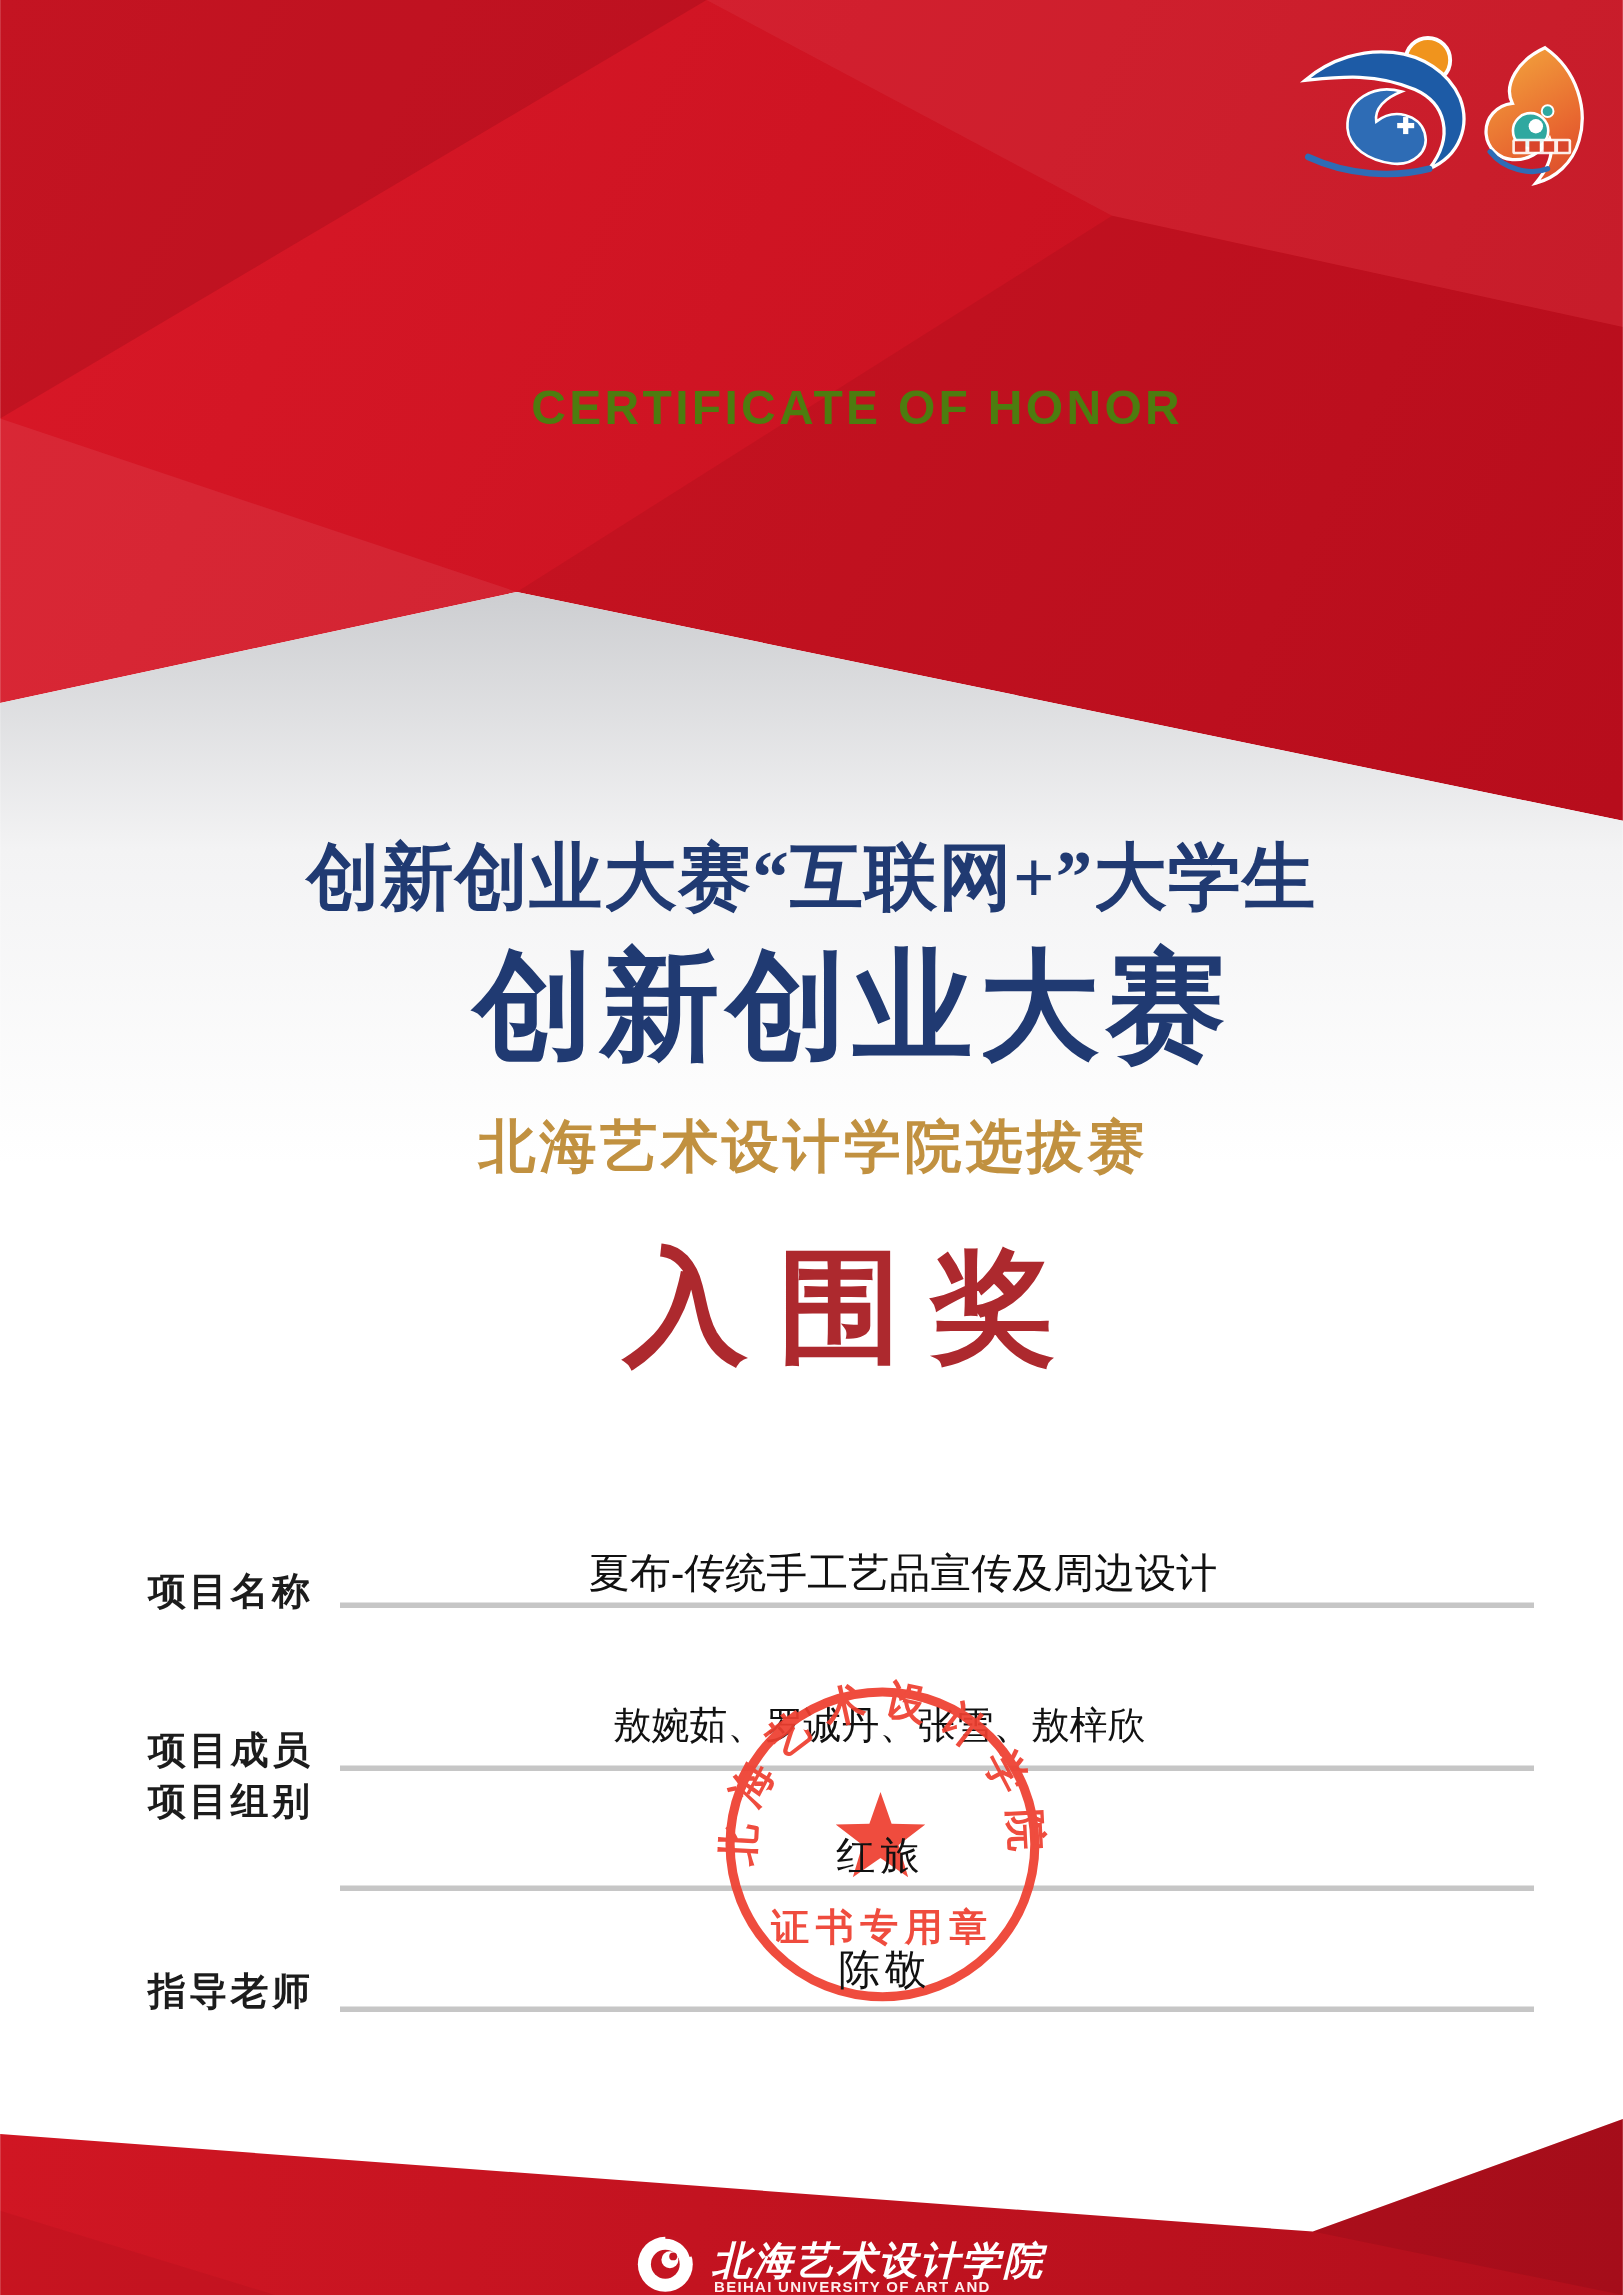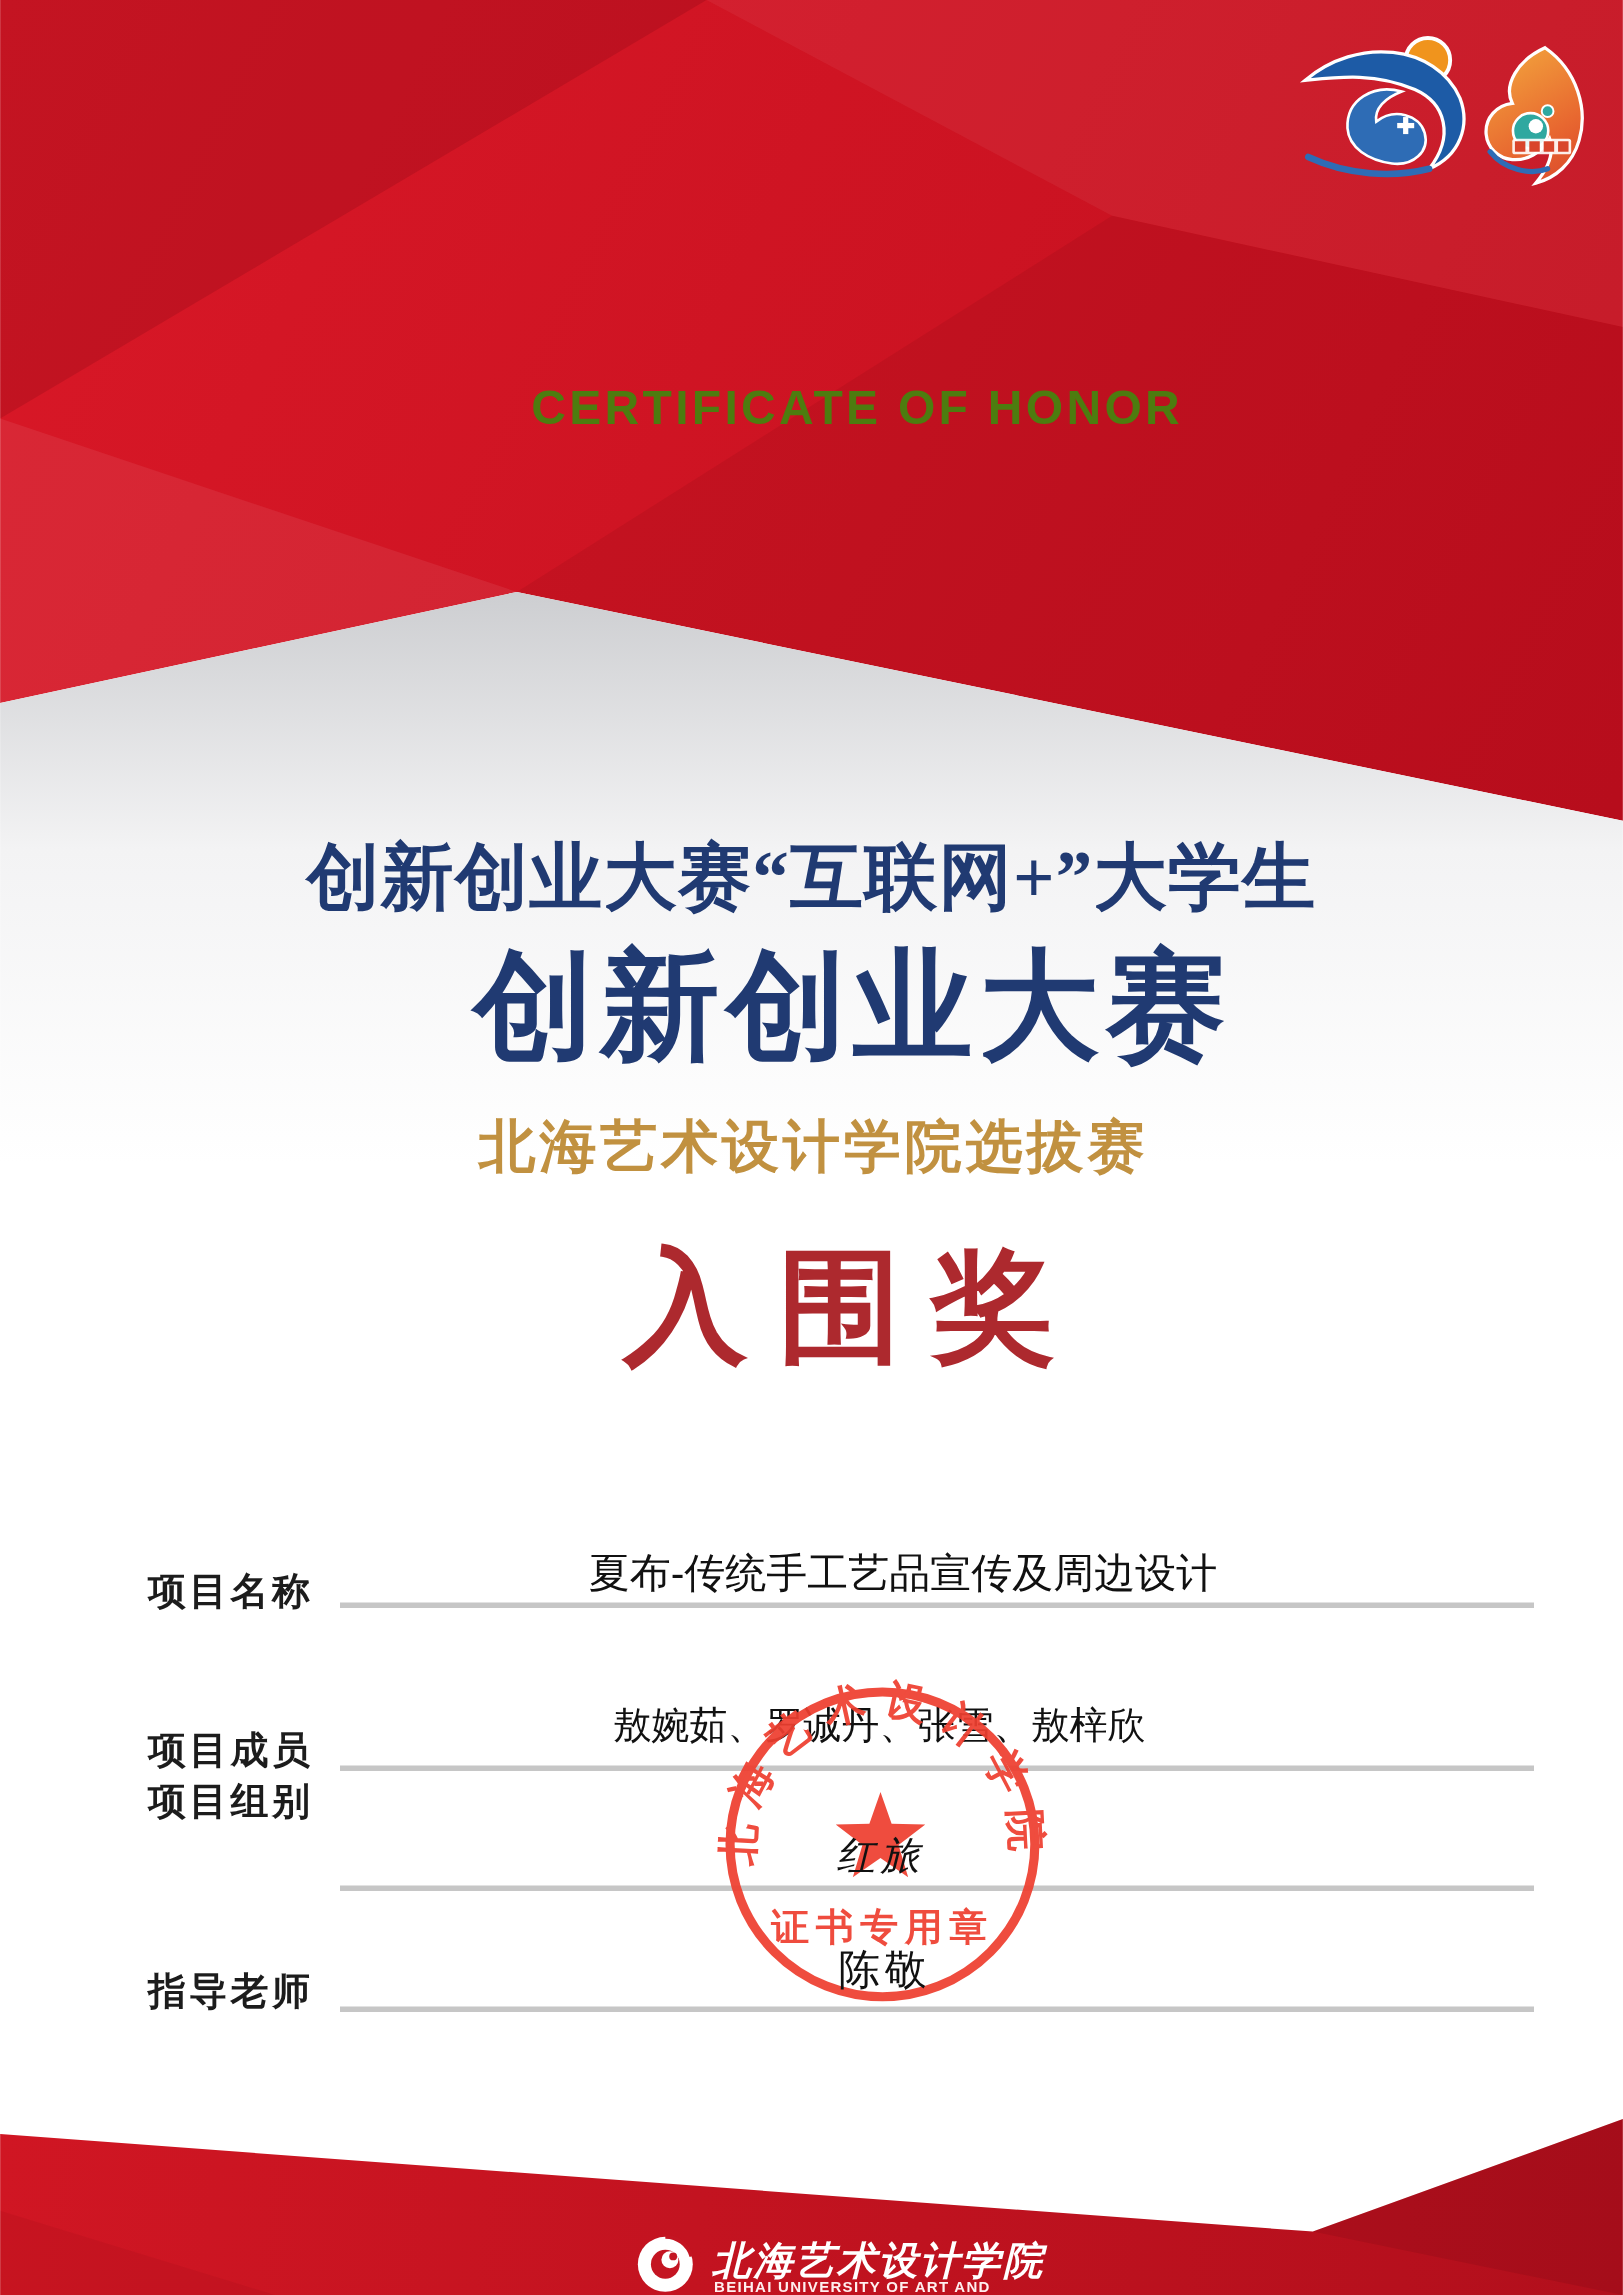--- a/index.html
+++ b/index.html
@@ -119,20 +119,20 @@
   <svg class="abs seal-svg" width="1623" height="2295" viewBox="0 0 2481 3509" style="opacity:0.93;">
     <circle cx="1349" cy="2820" r="233" fill="none" stroke="#ee3f30" stroke-width="14"></circle>
     <path id="sealArc" d="M 1169.5,2903.7 A 198,198 0 1 1 1528.5,2903.7" fill="none"></path>
     <text font-family="Liberation Serif, DejaVu Serif, serif" font-size="64" font-weight="bold" fill="#ee3f30" letter-spacing="22" text-anchor="middle">
       <textPath href="#sealArc" startOffset="50%">北海艺术设计学院</textPath>
     </text>
     <polygon fill="#ee3f30" points="1346,2740 1363,2788.5 1414.5,2789.8 1373.6,2821 1388.3,2870.2 1346,2841 1303.7,2870.2 1318.4,2821 1277.5,2789.8 1329,2788.5"></polygon>
     <text x="1349" y="2966" text-anchor="middle" font-family="Liberation Serif, DejaVu Serif, serif" font-size="58" font-weight="bold" fill="#ee3f30" letter-spacing="10">证书专用章</text>
   </svg>
 
-  <div class="abs field-value" style="left:815px;width:131px;top:1833px;font-size:39px;letter-spacing:5.2px;font-style:italic;">红旅</div>
+  <div class="abs field-value" style="left:815px;width:131px;top:1833px;font-size:39px;letter-spacing:5.2px;">红旅</div>
   <div class="abs field-value" style="left:806px;width:157px;top:1947px;font-size:42px;letter-spacing:3.9px;">陈敬</div>
 
   <div class="abs footer-cn">北海艺术设计学院</div>
   <div class="abs footer-en">BEIHAI UNIVERSITY OF ART AND DESIGN</div>
 
 </div>
 
 
 </body></html>

